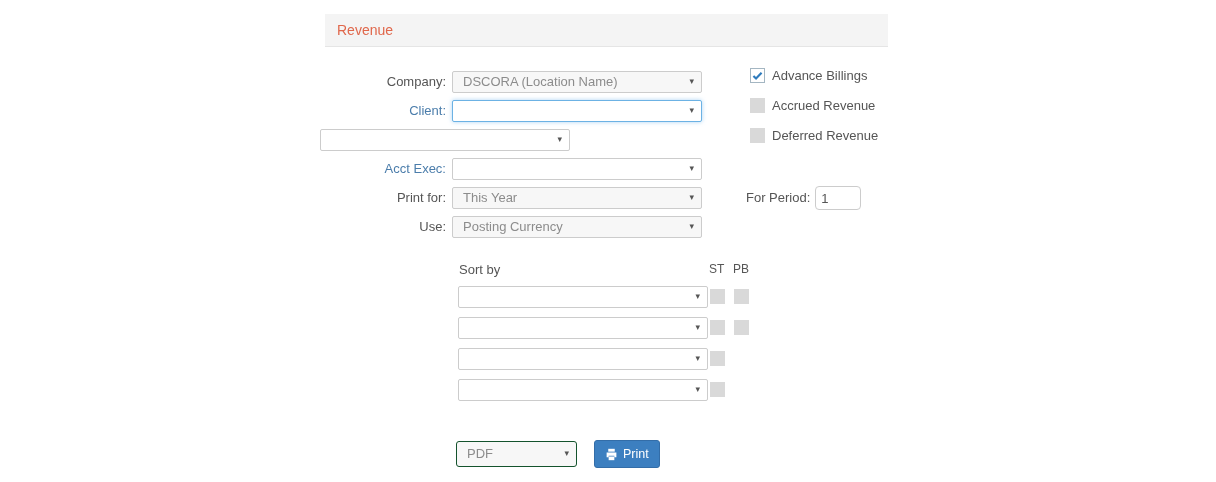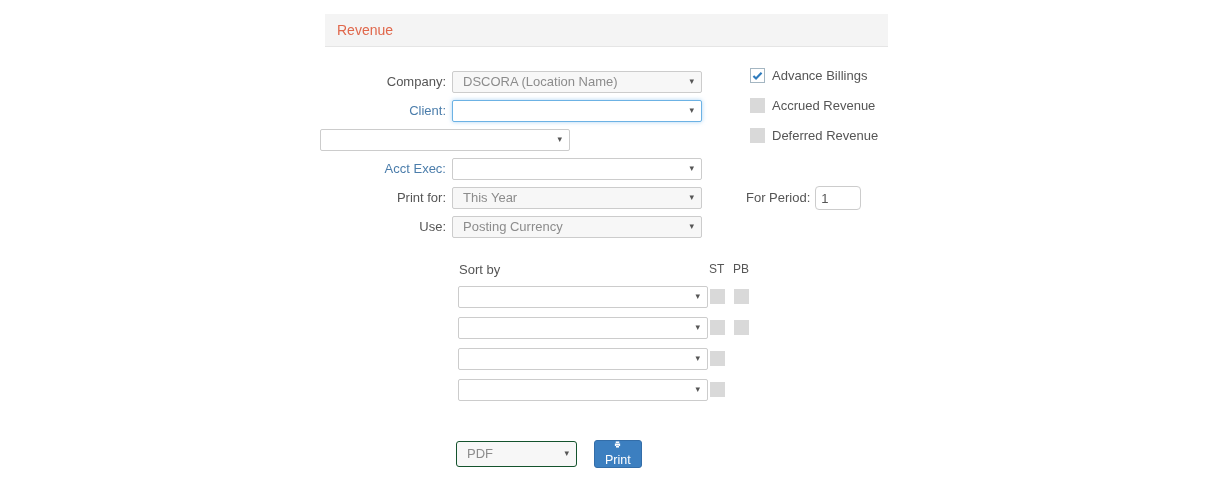--- a/index.html
+++ b/index.html
@@ -51,21 +51,21 @@
   .ssel { position: absolute; left: 458px; }
   .scb { position: absolute; }
 
   
   .out-sel { position: absolute; left: 456px; top: 441px; width: 121px; height: 26px;
              background: #f7f7f7; border: 1px solid #14532d; border-radius: 3px; cursor: pointer; }
   .out-sel .sel-val { line-height: 24px; }
   .print-btn { position: absolute; left: 594px; top: 440px; height: 28px; padding: 0 10px;
                background: #3c7fc0; border: 1px solid #336da8; border-radius: 3px;
                color: #fff; font-size: 12.5px; display: inline-flex; align-items: center;
-               gap: 5px; cursor: pointer; font-family: "Liberation Sans", sans-serif; flex-direction: column; }
+               gap: 5px; cursor: pointer; font-family: "Liberation Sans", sans-serif; }
 </style>
 </head>
 <body>
 
 <div class="page">
 
   <div class="hdr">
     <span class="hdr-title">Revenue</span>
   </div>
 

